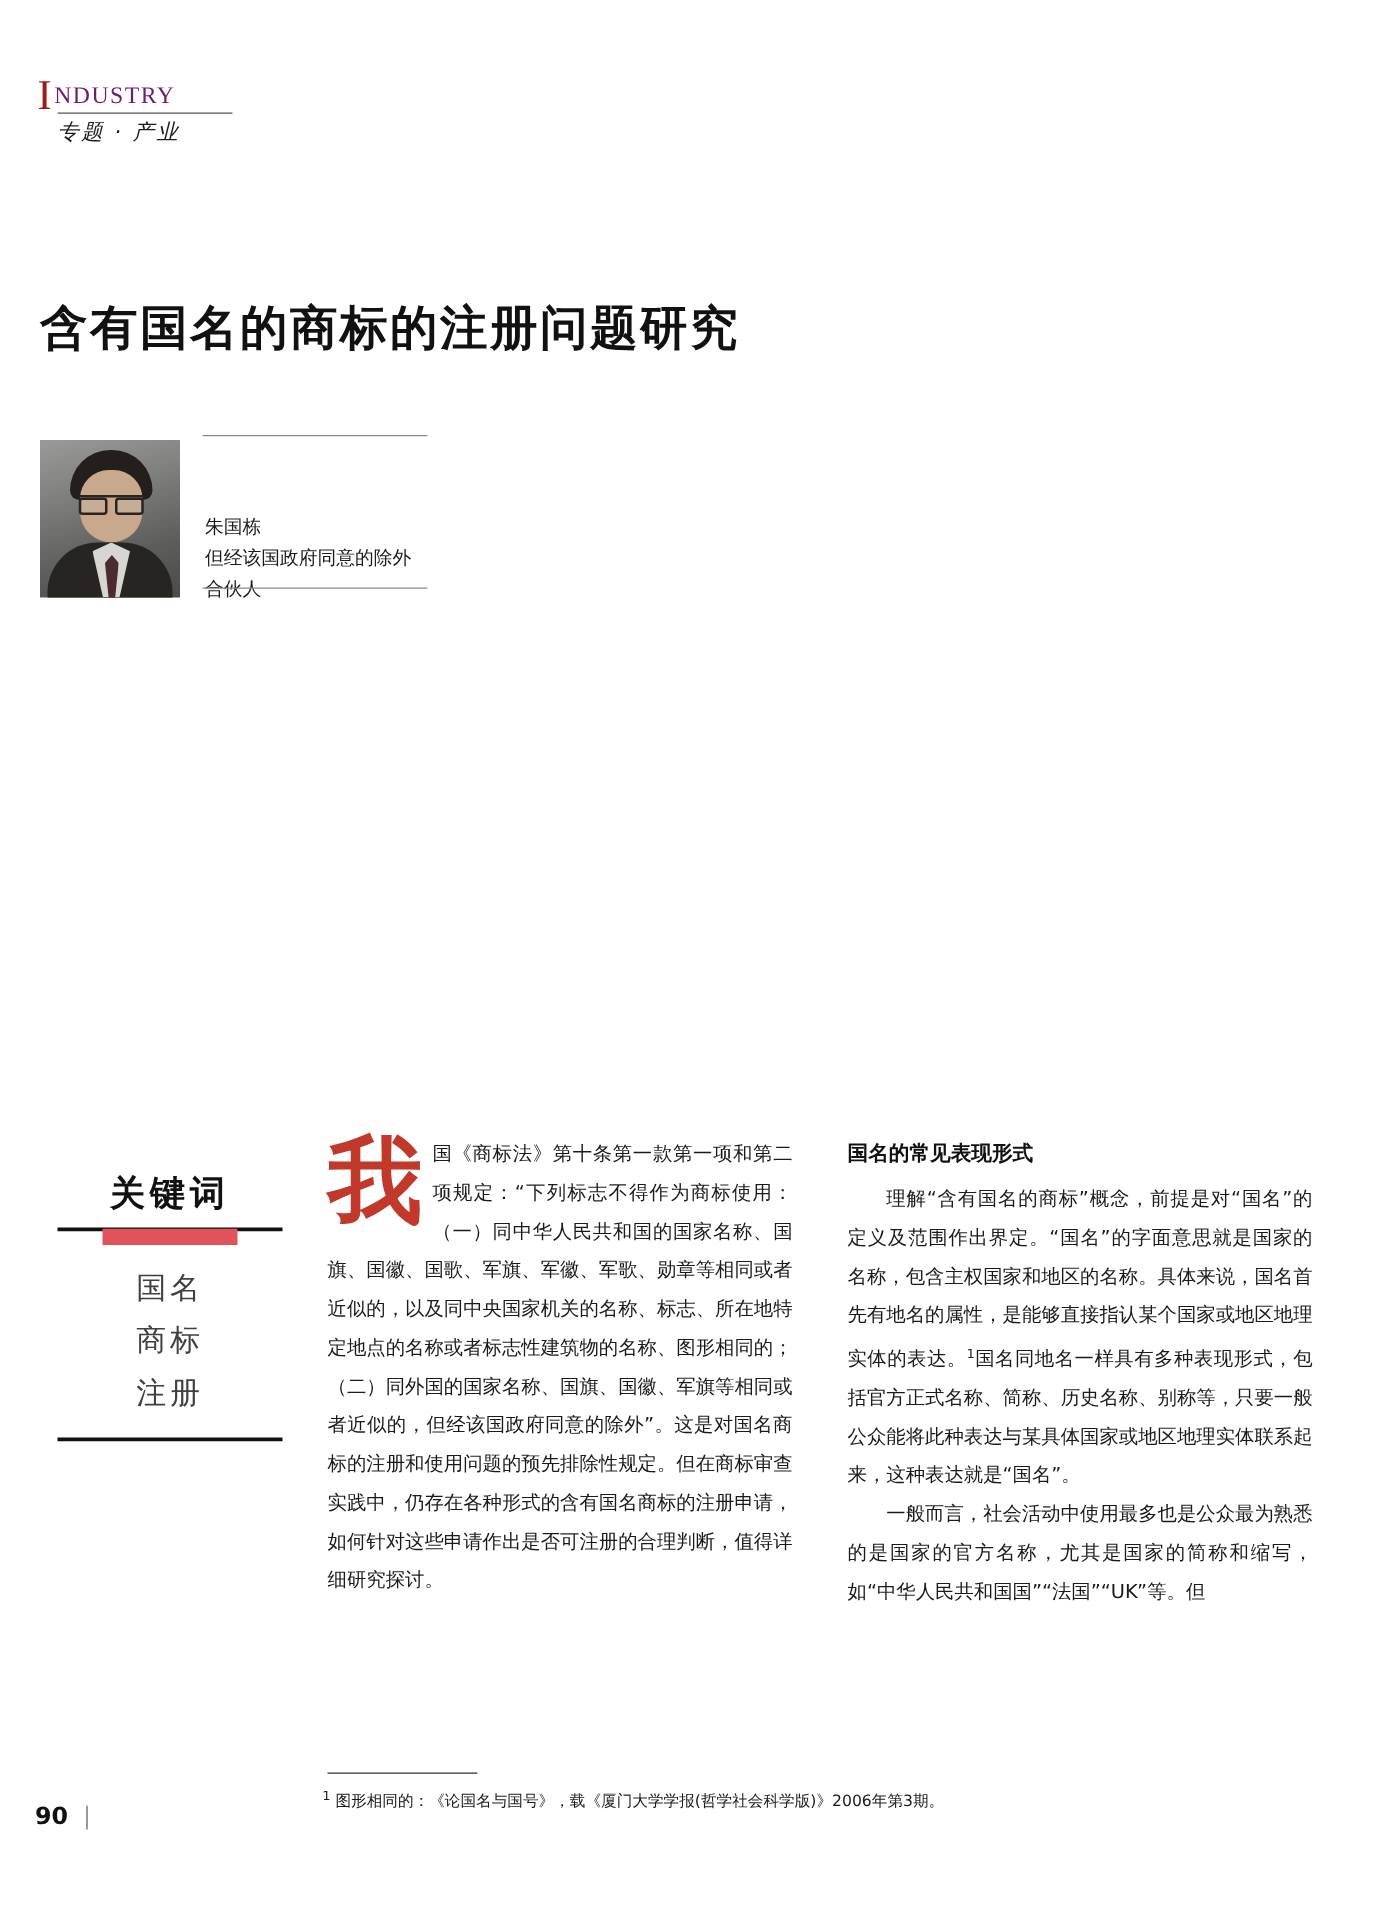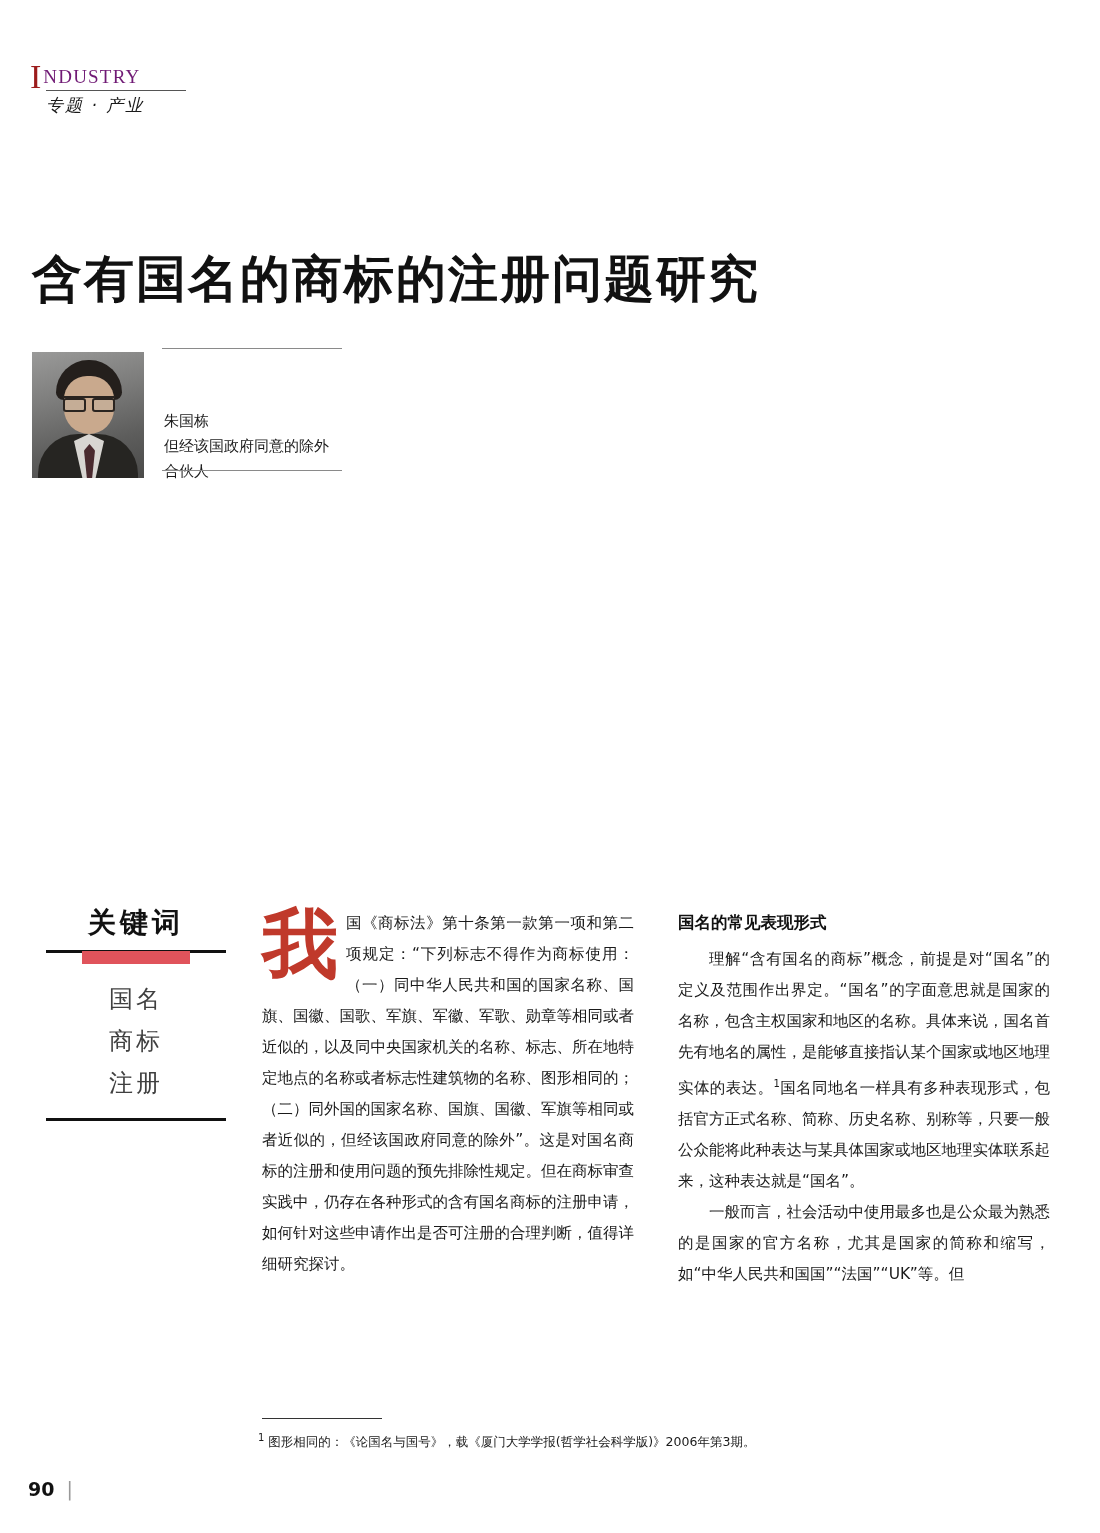--- a/index.html
+++ b/index.html
@@ -54,21 +54,21 @@
     font-style: italic;
   }
 
   
   .article-title {
     position: absolute;
     left: 32px;
     top: 212px;
     font-family: "DejaVu Sans", sans-serif;
     font-weight: bold;
-    font-size: 50px;
+    font-size: 38px;
     letter-spacing: 2px;
     color: #111;
   }
 
   
   .author-block {
     position: absolute;
     left: 32px;
     top: 348px;
     width: 300px;
@@ -157,21 +157,21 @@
     font-size: 15px;
     line-height: 25px;
     color: #1a1a1a;
     margin-top: 29px;
   }
 
   
   .keywords {
     position: absolute;
     left: 46px;
-    top: 904px;
+    top: 936px;
     width: 180px;
     text-align: center;
   }
   .kw-title {
     font-family: "DejaVu Sans", sans-serif;
     font-weight: bold;
     font-size: 28px;
     letter-spacing: 4px;
     color: #111;
     padding-bottom: 8px;
@@ -257,21 +257,21 @@
     font-family: "DejaVu Sans", sans-serif;
     font-size: 12.5px;
     line-height: 20px;
     color: #1a1a1a;
   }
 
   
   .folio {
     position: absolute;
     left: 28px;
-    top: 1478px;
+    top: 1442px;
     font-family: "DejaVu Sans", sans-serif;
     font-size: 19px;
     font-weight: bold;
     color: #111;
   }
   .folio .bar {
     display: inline-block;
     margin-left: 12px;
     color: #999;
     font-weight: normal;

